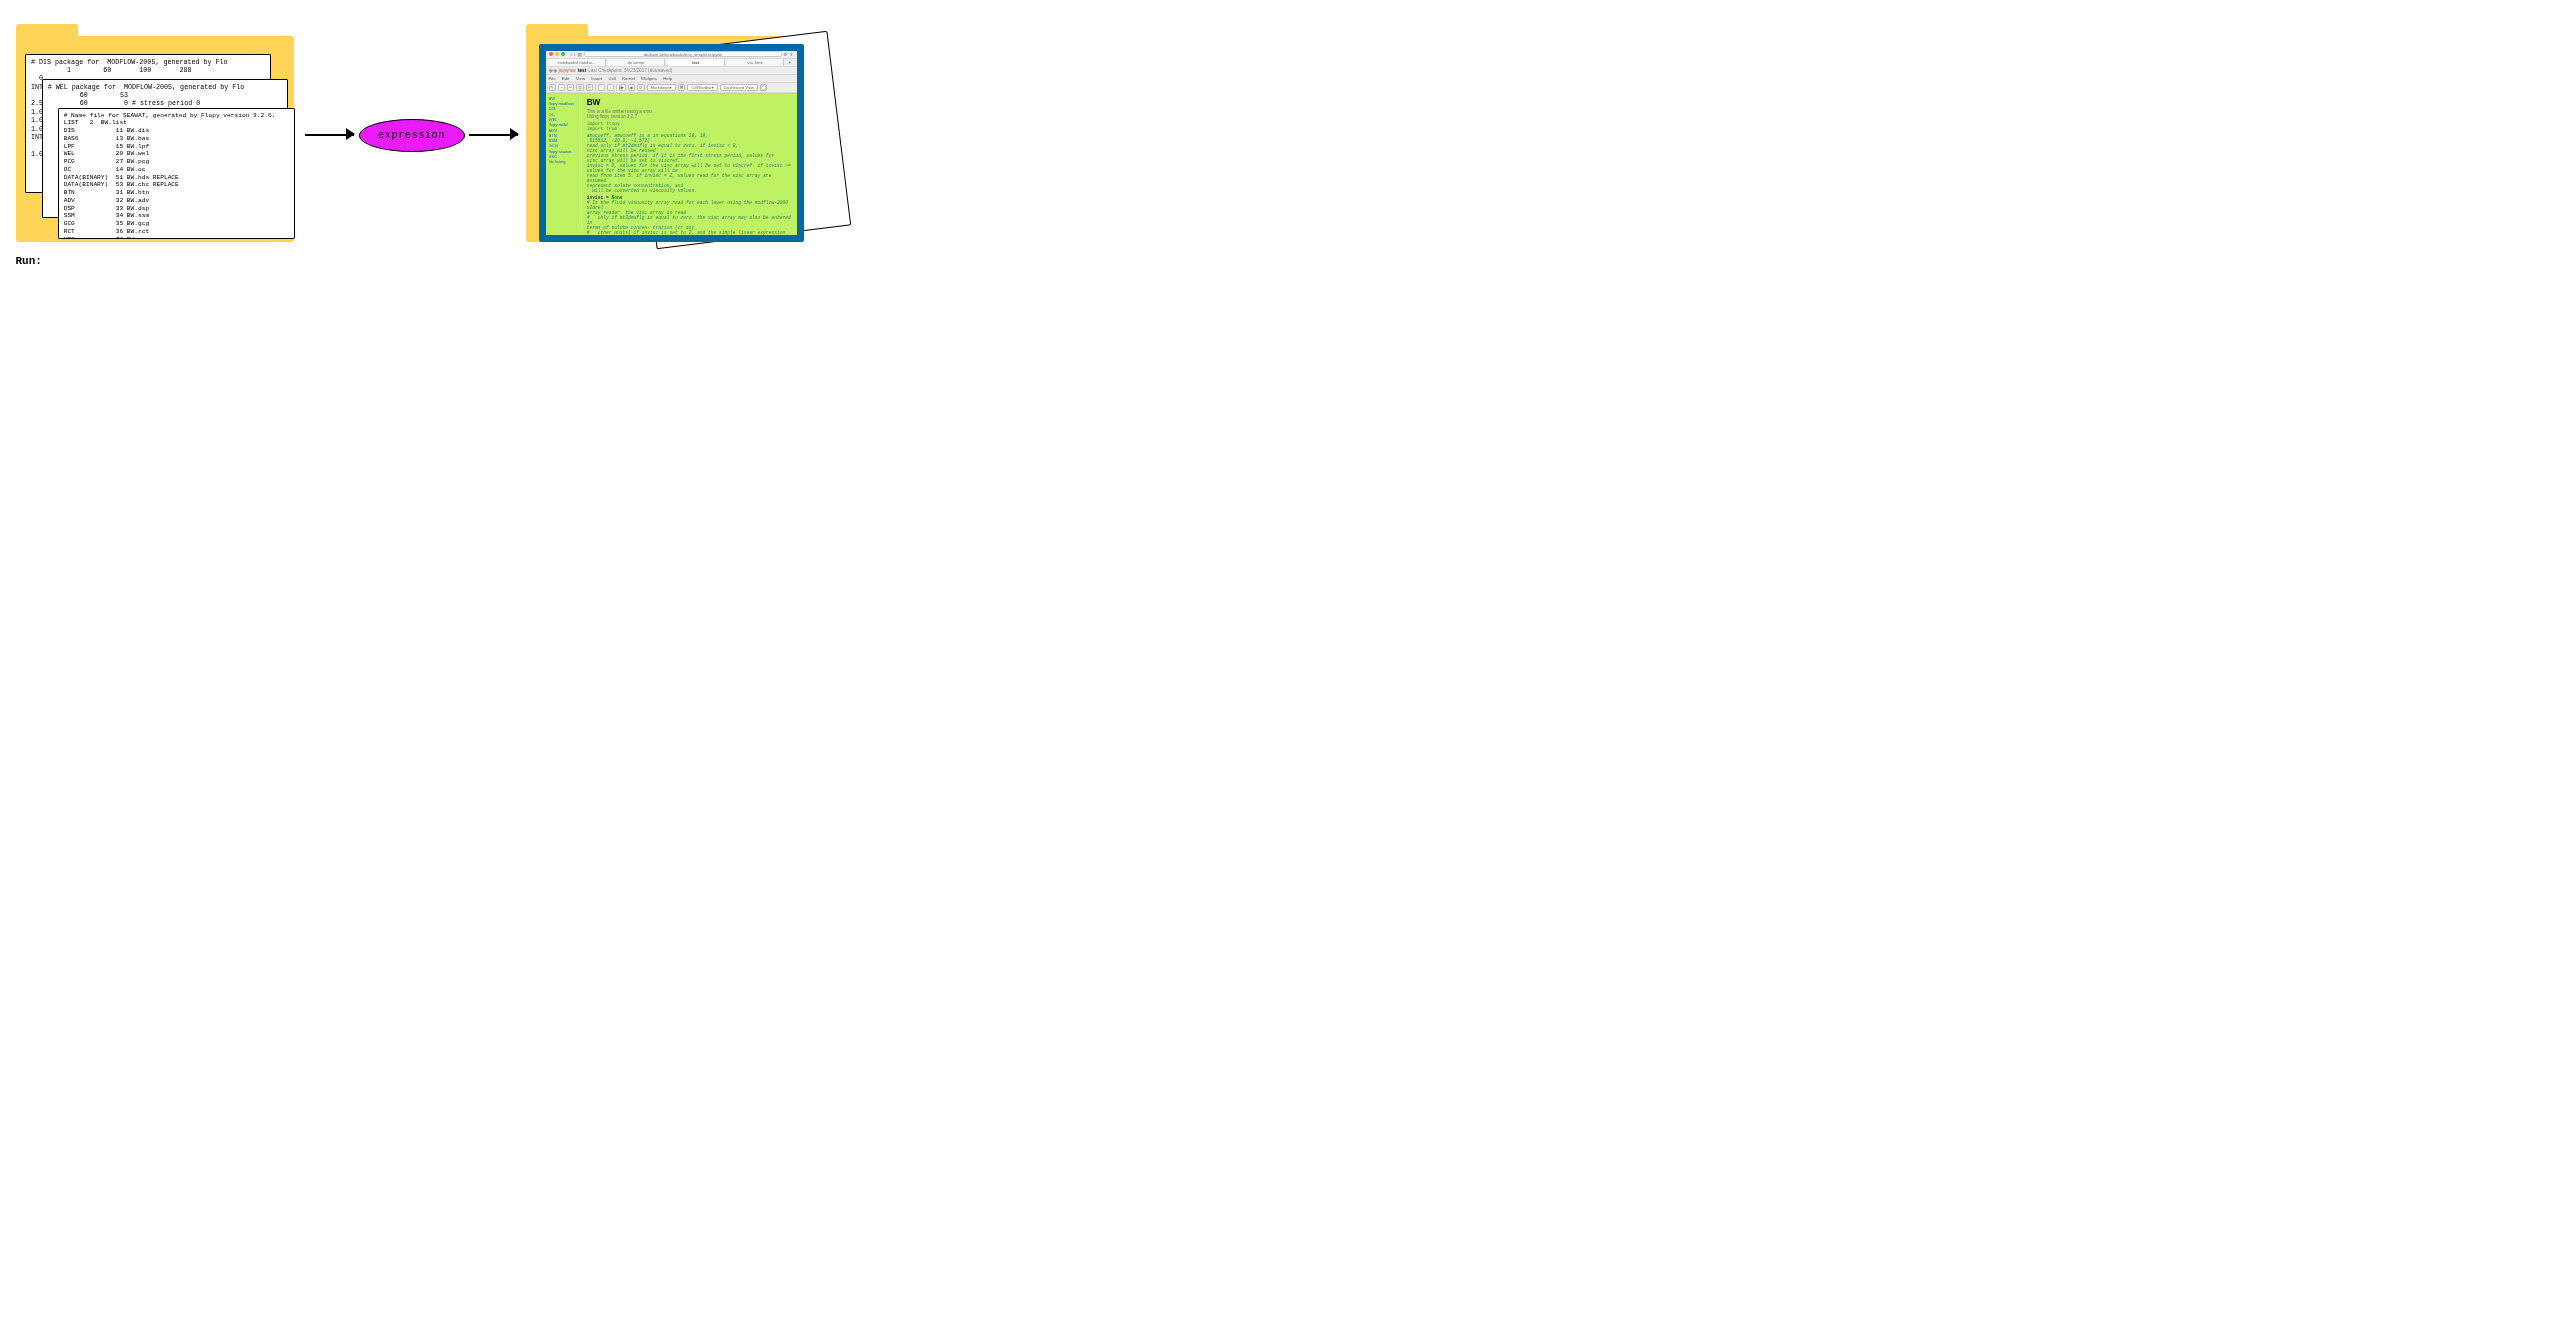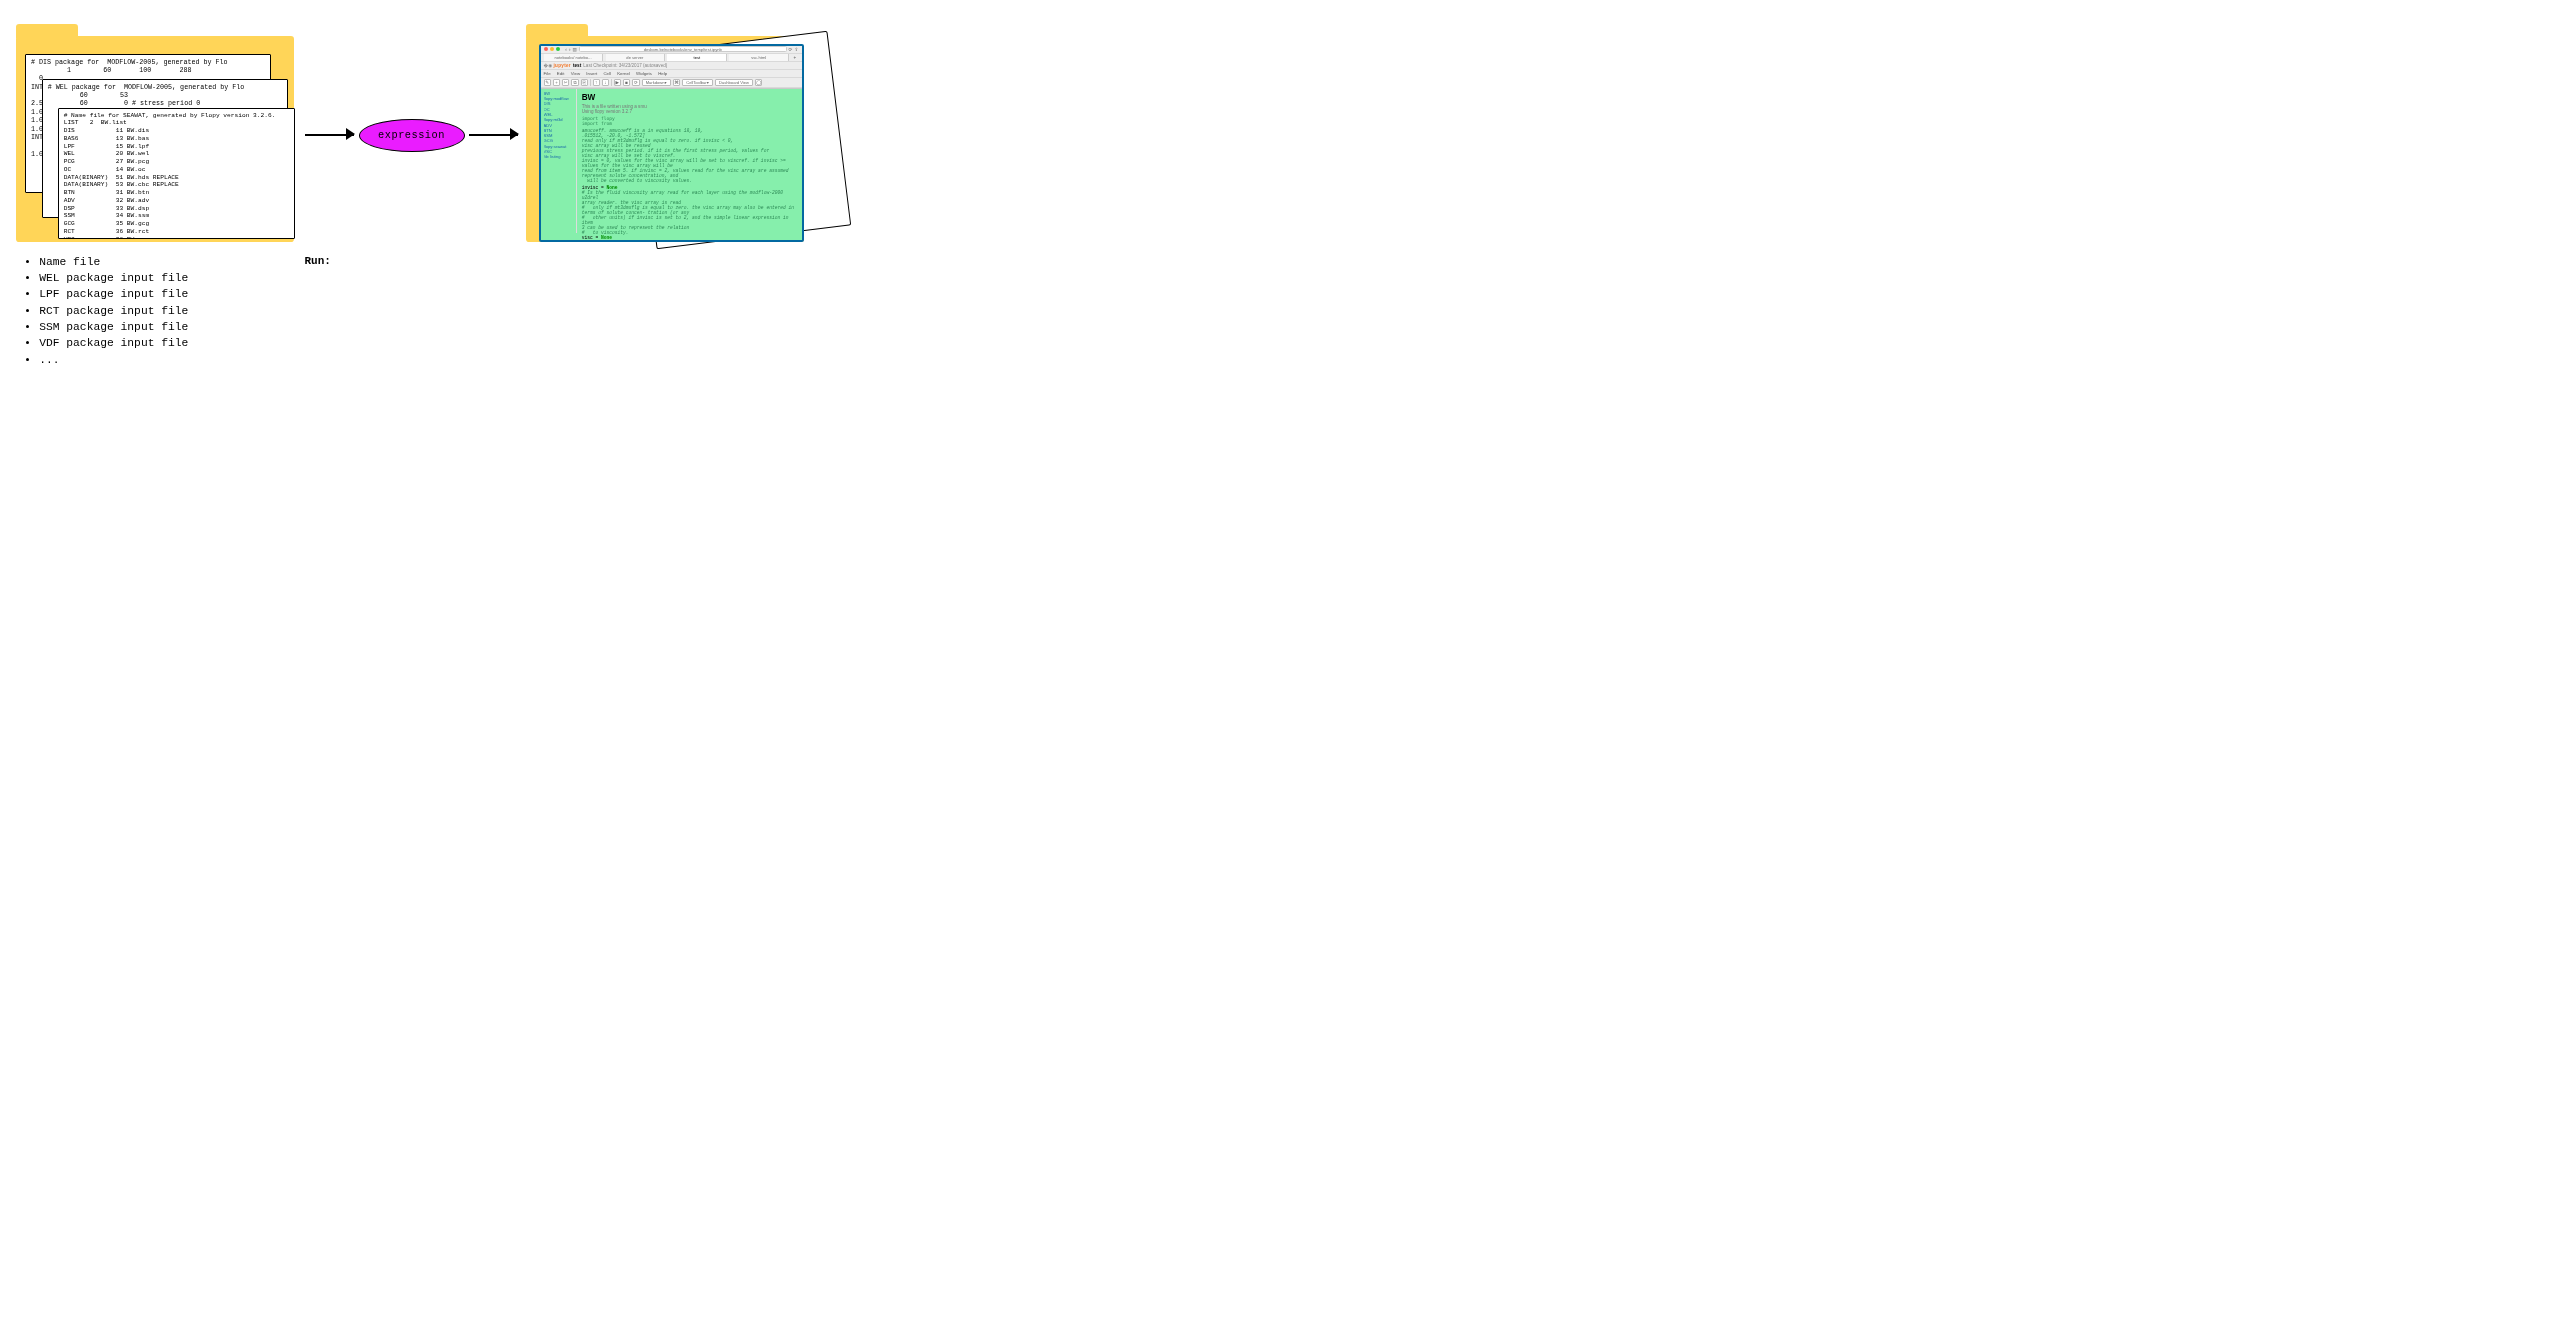--- a/index.html
+++ b/index.html
@@ -87,22 +87,22 @@
     z-index: 5;
   }
 
   
   .browserWin {
     position: absolute;
     left: 523px;
     top: 28px;
     width: 265px;
     height: 198px;
-    background: #86efac;
-    border: 2px solid #0369a1;
+    background: #bef264;
+    border: 7px solid #0369a1;
     border-radius: 2.1px;
     overflow: hidden;
     z-index: 3;
     font-family: Arial, Helvetica, sans-serif;
     font-size: 4.6px;
   }
   .browser-chrome {
     background: #ededed;
     border-bottom: 0.5px solid #c8c8c8;
   }
@@ -317,30 +317,19 @@
 values for the visc array will be
 read from item 5. if invisc = 2, values read for the visc array are assumed
 represent solute concentration, and
   will be converted to viscosity values.</pre>
         <pre id="afterLines" style="font-family:'Courier New';"><div><span class="kblack">invisc = </span><span class="knone">None</span></div><div class="kcomment"># Is the fluid viscosity array read for each layer using the modflow-2000 u2drel</div><div class="kcomment">array reader. the visc array is read</div><div class="kcomment">#   only if mt3dmuflg is equal to zero. the visc array may also be entered in</div><div class="kcomment">terms of solute concen- tration (or any</div><div class="kcomment">#   other units) if invisc is set to 2, and the simple linear expression in item</div><div class="kcomment">3 can be used to represent the relation</div><div class="kcomment">#   to viscosity.</div><div><span class="kblack">visc = </span><span class="knone">None</span></div><div class="kblack"></div></pre>
       </div>
     </div>
   </div>
 
   <div class="cols">
-    <div class="col c1">
-      <ul class="b" id="colLeft">
-          <li>Name file</li>
-          <li>WEL package input file</li>
-          <li>LPF package input file</li>
-          <li>RCT package input file</li>
-          <li>SSM package input file</li>
-          <li>VDF package input file</li>
-          <li>...</li>
-        </ul>
-    </div>
     <div class="col c2">
       <h3>Run:</h3>
     </div>
   </div>
 
 </div>
 
 
 </body></html>

